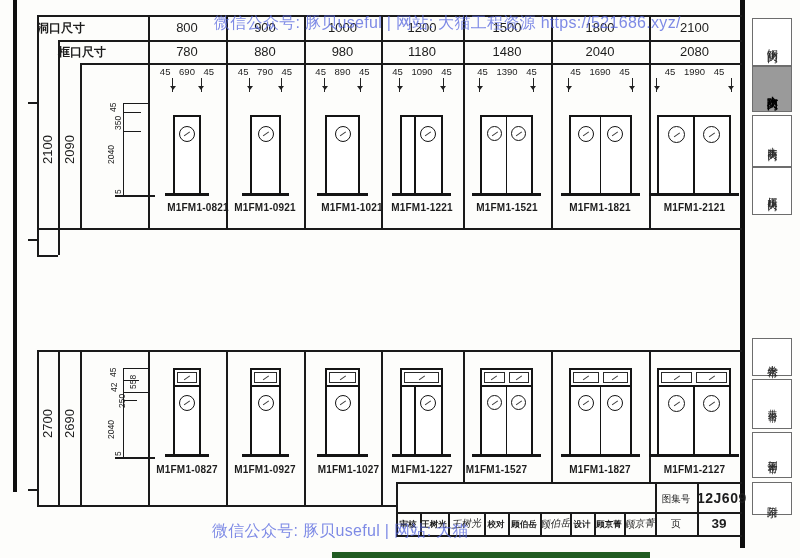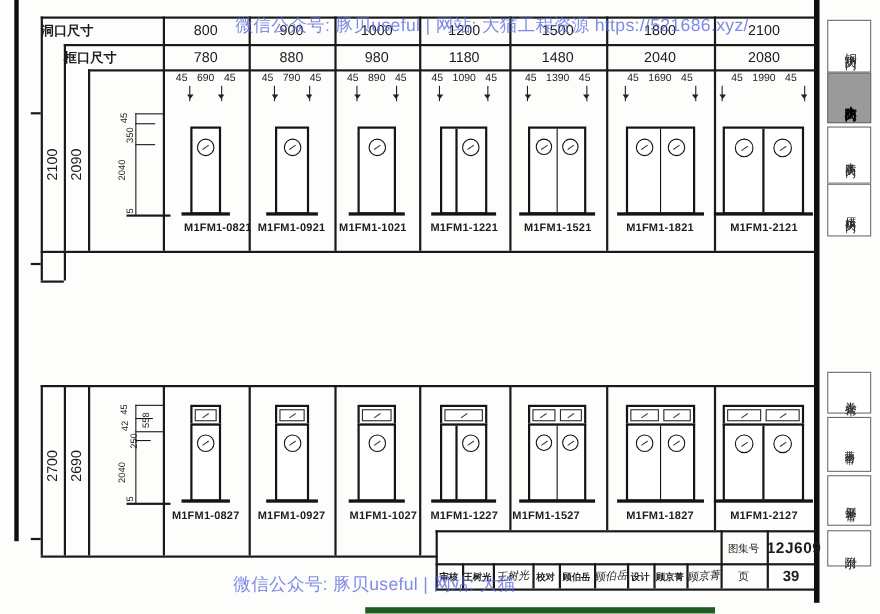--- a/index.html
+++ b/index.html
@@ -191,21 +191,21 @@
         <i class="gm"></i>
       </div>
     <div class="circ" style="right:9px;top:9px;width:17px;height:17px">
         <i class="gm"></i>
       </div>
   </div>
   <div class="sill" style="left:649px;top:193px;width:90px"></div>
 
   <div class="dl" style="left:148px;top:202px;width:100px">M1FM1-0821</div>
   <div class="dl" style="left:226px;top:202px;width:78px">M1FM1-0921</div>
-  <div class="dl" style="left:291px;top:202px;width:96px">M1FM1-1021</div>
+  <div class="dl" style="left:304px;top:202px;width:96px">M1FM1-1021</div>
   <div class="dl" style="left:381px;top:202px;width:82px">M1FM1-1221</div>
   <div class="dl" style="left:463px;top:202px;width:88px">M1FM1-1521</div>
   <div class="dl" style="left:551px;top:202px;width:98px">M1FM1-1821</div>
   <div class="dl" style="left:649px;top:202px;width:91px">M1FM1-2121</div>
 
   <div class="h" style="left:37px;top:350px;width:705px"></div>
   <div class="h" style="left:37px;top:505px;width:361px"></div>
   <div class="v" style="left:37px;top:350px;height:155px"></div>
   <div class="v" style="left:58px;top:350px;height:155px"></div>
   <div class="v" style="left:80px;top:350px;height:155px"></div>

